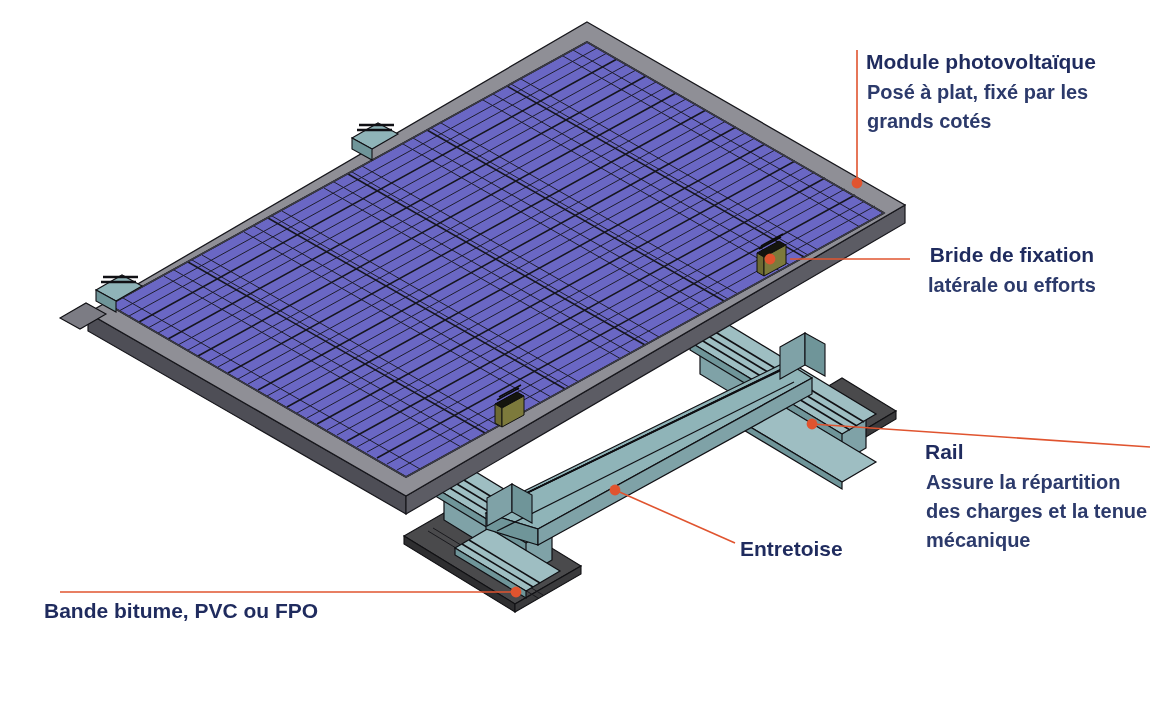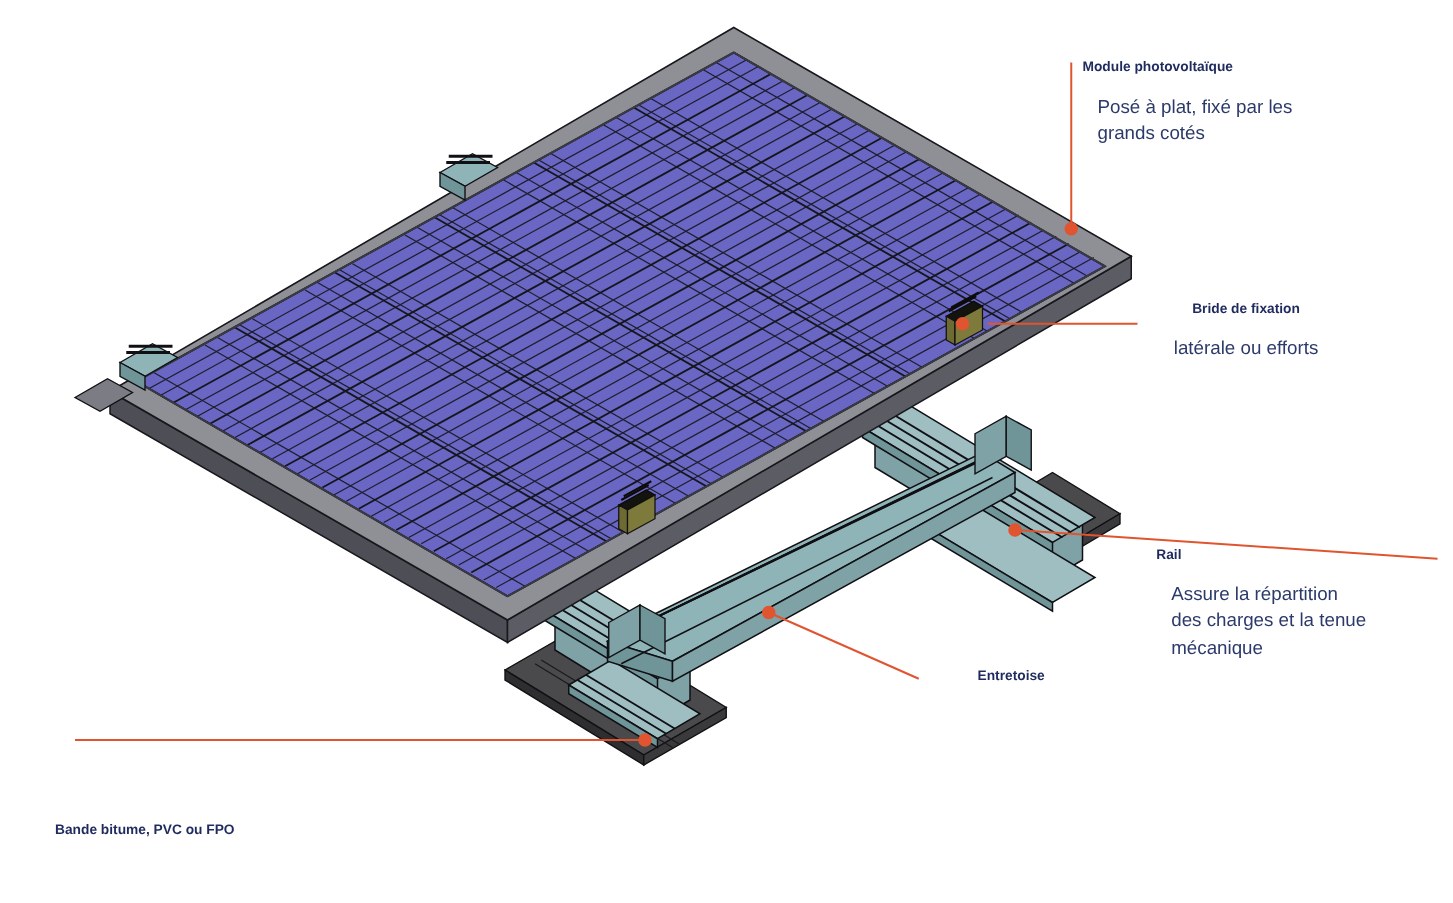--- a/index.html
+++ b/index.html
@@ -9,40 +9,40 @@
     background:#ffffff;
     font-family:"Liberation Sans", sans-serif;
     overflow:hidden;
     position:relative;
   }
   #stage{position:absolute;inset:0;width:1162px;height:722px;}
   #stage svg{display:block;width:1162px;height:722px;}
 
   .callout{position:absolute;}
   .callout .c-title{
-    font-size:11px;
+    font-size:21px;
     font-weight:bold;
     color:#1f2b5e;
     line-height:1.42;
     white-space:nowrap;
     margin:0 0 1px 0;
   }
   .callout .c-desc{
-    font-size:15px;
-    font-weight:normal;
+    font-size:20px;
+    font-weight:bold;
     color:#2c3a6b;
     line-height:1.45;
-    margin:12px;
+    margin:1px;
     white-space:pre-line;
   }
   #cl-module{left:866px;top:47px;}
   #cl-bride{left:927px;top:240px;text-align:center;}
   #cl-rail{left:925px;top:437px;}
-  #cl-entretoise{left:782px;top:534px;text-align:center;}
-  #cl-bande{left:44px;top:657px;text-align:right;}
+  #cl-entretoise{left:740px;top:534px;text-align:center;}
+  #cl-bande{left:44px;top:596px;text-align:right;}
 </style>
 </head>
 <body>
 
 <div id="stage">
 <svg viewBox="0 0 1162 722" xmlns="http://www.w3.org/2000/svg">
   <defs>
     <clipPath id="panelClip">
       <polygon points="587,22 905,205 406,496 88,313"></polygon>
     </clipPath>

